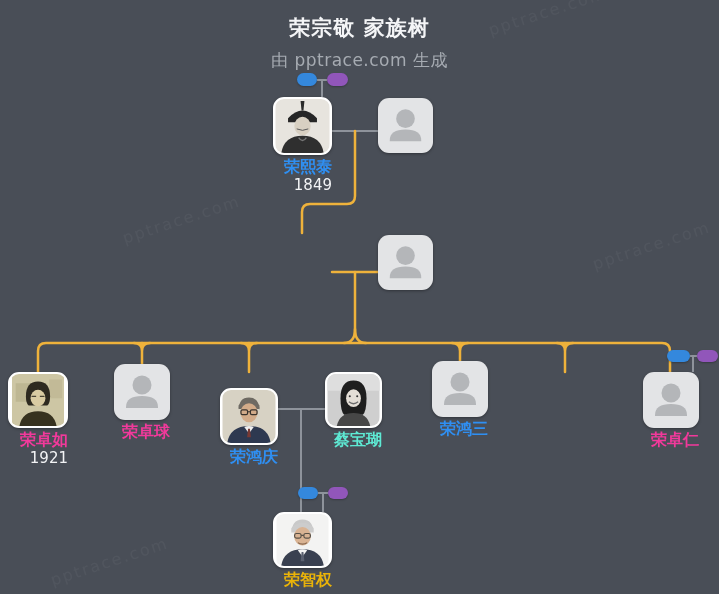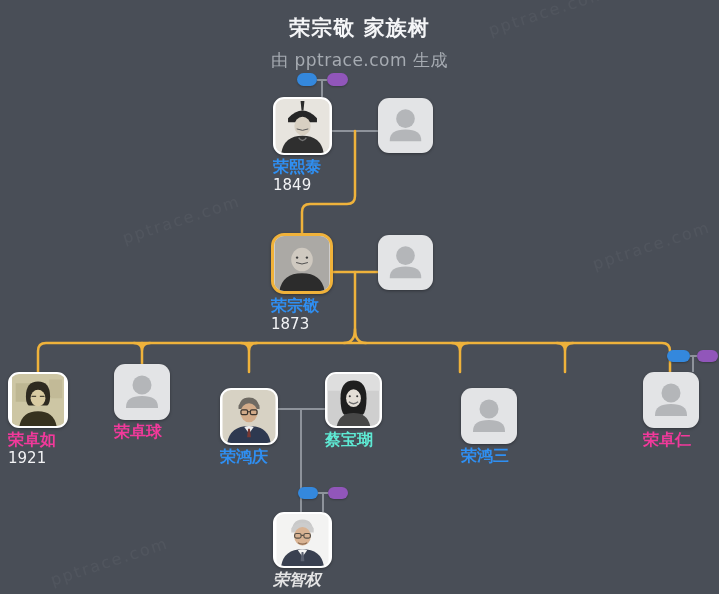--- a/index.html
+++ b/index.html
@@ -15,21 +15,21 @@
   
   .wm{position:absolute;color:#ffffff;opacity:.04;font-size:16px;letter-spacing:2px;
       transform:rotate(-18deg);white-space:nowrap;pointer-events:none;}
   
   svg.lines{position:absolute;left:0;top:0;}
   .g-marriage{stroke-width:2;fill:none;}
   .g-lineage{stroke-width:2.5;fill:none;stroke-linecap:round;stroke-linejoin:round;}
   
   .pill{position:absolute;height:13px;border-radius:6.5px;box-shadow:0 1px 2px rgba(0,0,0,.25);}
   
-  .node{position:absolute;text-align:left;}
+  .node{position:absolute;text-align:right;}
   .card{
     box-sizing:border-box;border-radius:11px;overflow:hidden;margin:0 auto;
     box-shadow:0 1px 3px rgba(0,0,0,.35);cursor:pointer;
   }
   .card.photo{border:2px solid #ffffff;background:#ffffff;}
   .card.focus{border:3px solid #f0b23a;}
   .card.placeholder{background:#e3e4e6;border:none;display:flex;align-items:center;justify-content:center;}
   .card svg{display:block;width:100%;height:100%;}
   .pname{margin-top:3px;font-size:16px;font-weight:bold;line-height:18px;white-space:nowrap;}
   .pyear{margin-top:1px;font-size:15px;line-height:17px;white-space:nowrap;}
@@ -102,35 +102,20 @@
 
   <div class="node" style="left:378px;top:98px;width:55px;">
     <div class="card placeholder" style="width:55px;height:55px;">
       <svg viewBox="0 0 56 56">
         <circle cx="28" cy="21" r="9.5" fill="#b4b6b9"></circle>
         <path d="M12 43 Q12 32 28 32 Q44 32 44 43 L44 44 H12 Z" fill="#b4b6b9"></path>
       </svg>
     </div>
   </div>
 
-  <div class="node" style="left:271px;top:233px;width:62px;">
-    <div class="card photo focus" style="width:62px;height:61px;border-radius:13px;">
-      <svg viewBox="0 0 56 56">
-        <rect width="56" height="56" fill="#b4b2ae"></rect>
-        <rect width="56" height="56" fill="#9b9994" opacity=".35"></rect>
-        <ellipse cx="28" cy="24" rx="11" ry="12" fill="#cfc9c0"></ellipse>
-        <path d="M22 27 Q28 30 34 27" stroke="#4d4d4d" stroke-width="1" fill="none"></path>
-        <circle cx="23" cy="22" r="1.2" fill="#3c3c3c"></circle>
-        <circle cx="33" cy="22" r="1.2" fill="#3c3c3c"></circle>
-        <path d="M5 56 Q8 38 28 38 Q48 38 51 56 Z" fill="#2c2c2c"></path>
-      </svg>
-    </div>
-    <div class="pname" style="color: rgb(47, 143, 242);">荣宗敬</div>
-    <div class="pyear" style="color: rgb(242, 243, 245);">1873</div>
-  </div>
 
   <div class="node" style="left:378px;top:235px;width:55px;">
     <div class="card placeholder" style="width:55px;height:55px;">
       <svg viewBox="0 0 56 56">
         <circle cx="28" cy="21" r="9.5" fill="#b4b6b9"></circle>
         <path d="M12 43 Q12 32 28 32 Q44 32 44 43 L44 44 H12 Z" fill="#b4b6b9"></path>
       </svg>
     </div>
   </div>
 
@@ -187,21 +172,21 @@
         <ellipse cx="28" cy="26" rx="8" ry="9.5" fill="#e4ded6"></ellipse>
         <path d="M23 30 Q28 34 33 30" stroke="#6b6b6b" stroke-width="1.4" fill="none"></path>
         <circle cx="24" cy="24" r="1.1" fill="#333"></circle>
         <circle cx="32" cy="24" r="1.1" fill="#333"></circle>
         <path d="M10 56 Q13 42 28 42 Q43 42 46 56 Z" fill="#474747"></path>
       </svg>
     </div>
     <div class="pname" style="color: #5eead4;">蔡宝瑚</div>
   </div>
 
-  <div class="node" style="left:432px;top:388px;width:56px;margin-left:29px;">
+  <div class="node" style="left:432px;top:361px;width:56px;">
     <div class="card placeholder" style="width:56px;height:56px;">
       <svg viewBox="0 0 56 56">
         <circle cx="28" cy="21" r="9.5" fill="#b4b6b9"></circle>
         <path d="M12 43 Q12 32 28 32 Q44 32 44 43 L44 44 H12 Z" fill="#b4b6b9"></path>
       </svg>
     </div>
     <div class="pname" style="color: rgb(47, 143, 242);">荣鸿三</div>
   </div>
 
 
@@ -224,16 +209,16 @@
         <ellipse cx="28" cy="24" rx="9" ry="10" fill="#d9b393"></ellipse>
         <rect x="19.5" y="21" width="7" height="5" rx="2" fill="none" stroke="#5a5248" stroke-width="1.3"></rect>
         <rect x="29.5" y="21" width="7" height="5" rx="2" fill="none" stroke="#5a5248" stroke-width="1.3"></rect>
         <path d="M26.5 23 H29.5" stroke="#5a5248" stroke-width="1.2"></path>
         <path d="M23 31 Q28 34 33 31" stroke="#8a6a50" stroke-width="1.2" fill="none"></path>
         <path d="M5 56 Q8 38 28 38 Q48 38 51 56 Z" fill="#394050"></path>
         <path d="M23 39 L28 46 L33 39 Q28 37 23 39 Z" fill="#f4f4f4"></path>
         <path d="M27 41 L29 41 L30 51 L26 51 Z" fill="#5a6070"></path>
       </svg>
     </div>
-    <div class="pname" style="color: #e5e5e5; font-style: italic;">荣智权</div>
+    <div class="pname" style="color: #eab308;">荣智权</div>
   </div>
 
 </div>
 
 </body></html>

